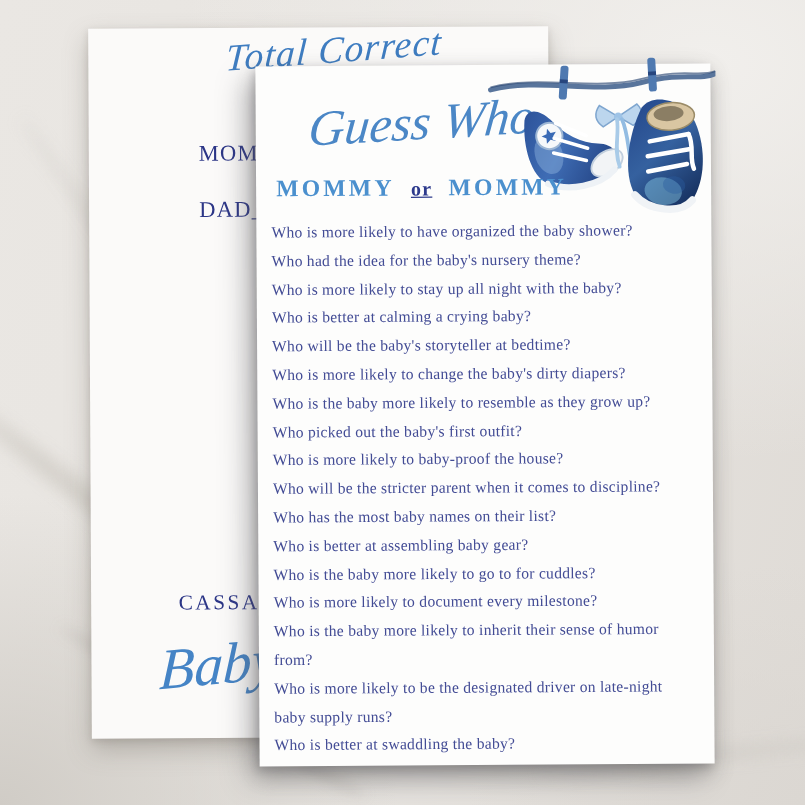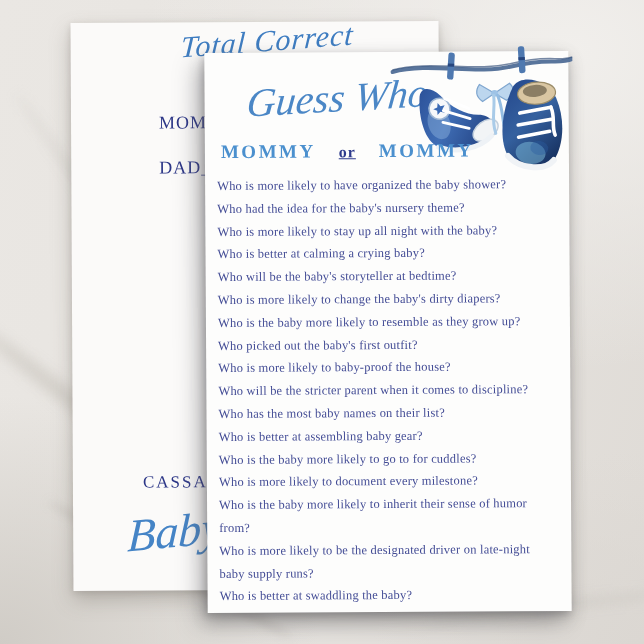--- a/index.html
+++ b/index.html
@@ -67,21 +67,21 @@
   .fc-title {
     position:absolute; left:28px; top:22px; width:210px; text-align:center;
     font-style:italic; font-size:40px; color:#4b87c6; white-space:nowrap;
     transform:rotate(-3deg) skewX(-9deg);
   }
   .fc-subtitle {
     position:absolute; left:16px; top:88px; white-space:nowrap;
     font-weight:bold; font-size:19px; letter-spacing:2.5px; color:#4b90ce;
   }
   .fc-subtitle .or {
-    font-size:16px; color:#2d3a8c; margin:0 23px; letter-spacing:1px;
+    font-size:16px; color:#2d3a8c; margin:0 13px; letter-spacing:1px;
     font-weight:bold;
     text-decoration:underline;
   }
   .fc-questions {
     position:absolute; left:12px; top:122px; width:348px;
     font-size:12.5px; line-height:22.8px; color:#434c95; letter-spacing:0.2px;
   }
   .qline { white-space:nowrap; }
 
   .fc-shoes { position:absolute; left:186px; top:-6px; width:182px; height:152px; }

